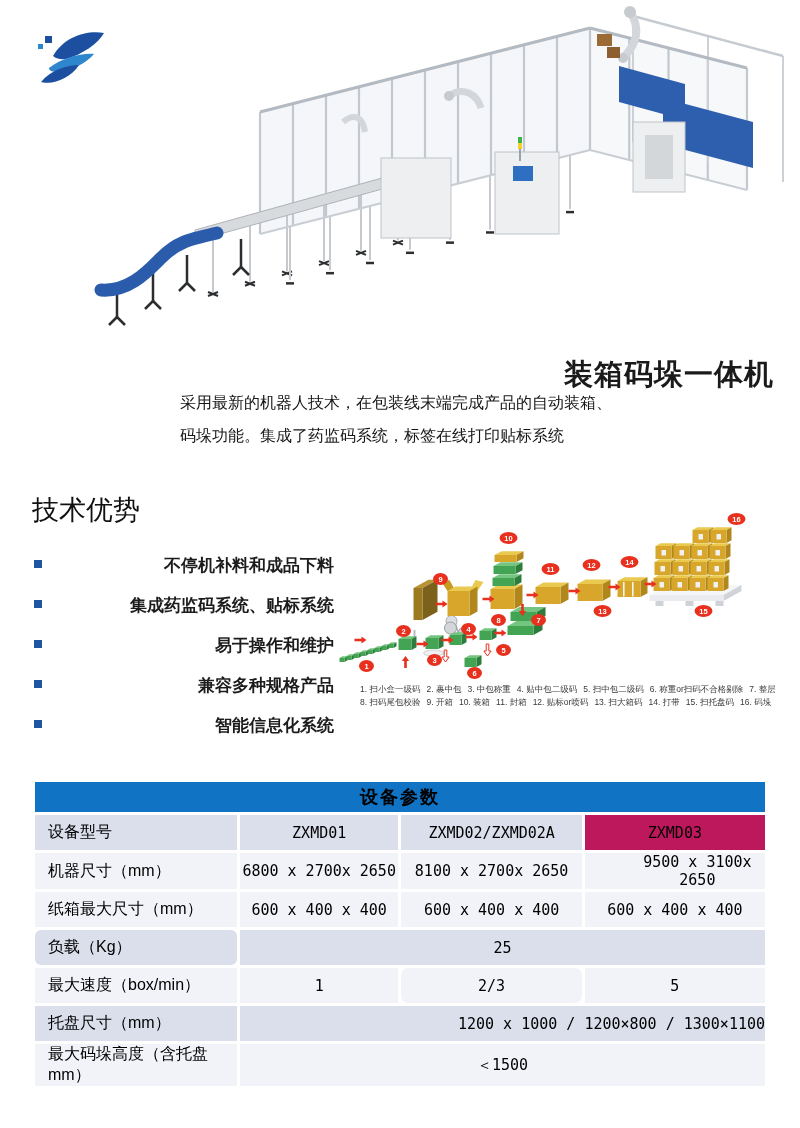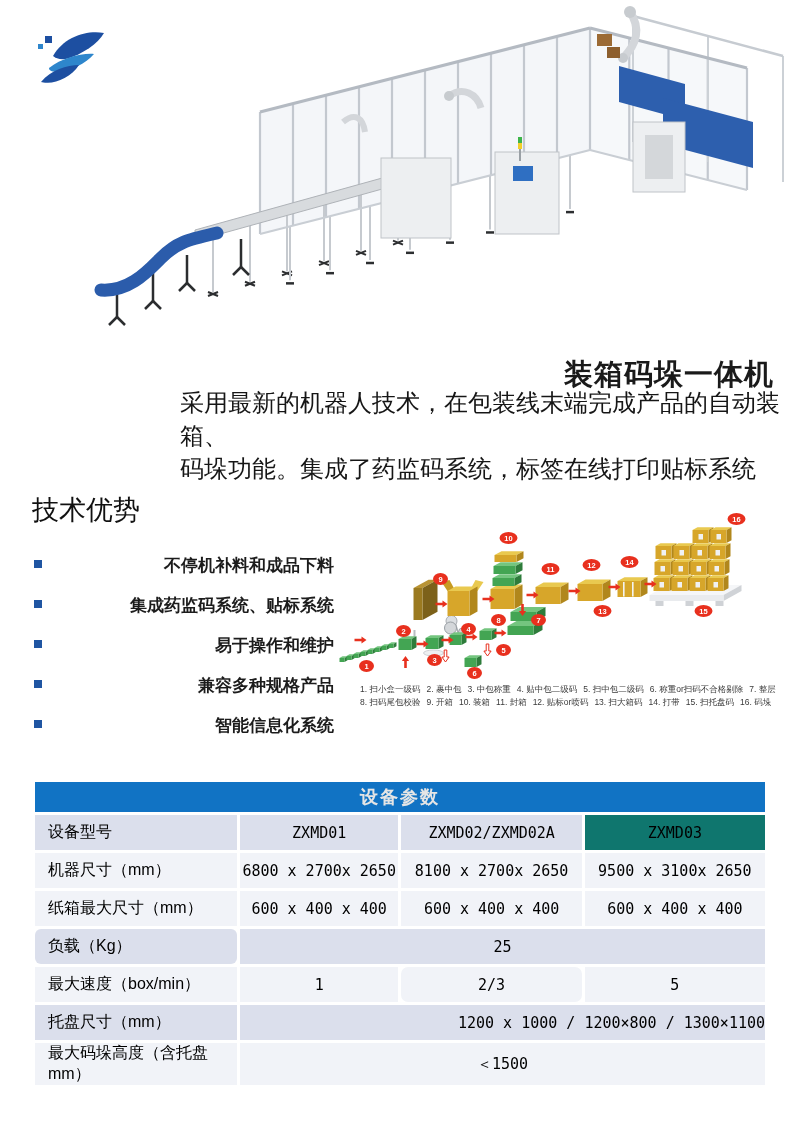--- a/index.html
+++ b/index.html
@@ -1,33 +1,33 @@
 <!DOCTYPE html>
 <html><head>
 <meta charset="utf-8">
 <style>
   html,body{margin:0;padding:0;background:#fff;}
   .page{position:relative;width:800px;height:1128px;margin:0 auto;background:#fff;overflow:hidden;
         color:#1a1a1a;font-family:"Liberation Sans","DejaVu Sans",sans-serif;}
   .logo{position:absolute;left:34px;top:24px;width:82px;height:64px;}
   .machine{position:absolute;left:45px;top:0;width:745px;height:335px;}
   .title{position:absolute;top:336px;right:26px;font-size:29px;font-weight:700;letter-spacing:1px;}
-  .desc{position:absolute;left:180px;top:386px;width:608px;font-size:24px;line-height:33px;color:#161616;}
+  .desc{position:absolute;left:180px;top:386px;width:608px;font-size:16px;line-height:33px;color:#161616;}
   .adv{position:absolute;left:32px;top:492px;width:302px;}
   .adv h2{font-size:27px;font-weight:400;margin:0 0 26px 0;color:#111;}
   .adv ul{list-style:none;margin:0;padding:0;}
   .adv li{display:flex;align-items:flex-start;margin-bottom:17px;font-size:17px;font-weight:600;color:#1c1c1c;justify-content:space-between;}
   .bullet-sq{width:8px;height:8px;margin:6px 13px 0 2px;flex:none;}
   .diagram{position:absolute;left:336px;top:492px;width:456px;}
   .flow{width:448px;height:190px;display:block;}
   .captions{margin:1px 0 0 24px;font-size:8.5px;line-height:12px;color:#3a3a3a;white-space:nowrap;}
   .captions span{margin-right:6px;}
   .spec{position:absolute;left:32px;top:779px;width:736px;border-collapse:separate;border-spacing:3px;table-layout:fixed;}
   .spec td{padding:0;vertical-align:middle;}
-  .spec .hd{height:30px;color:#e5e5e5;font-size:18px;font-weight:700;text-align:center;letter-spacing:2px;}
+  .spec .hd{height:30px;color:#000000;font-size:18px;font-weight:700;text-align:center;letter-spacing:2px;}
   .spec .lbl{height:35px;font-size:16px;padding-left:13px;color:#000;}
   .spec .val{height:35px;text-align:center;font-size:15px;color:#000;font-family:"DejaVu Sans Mono","Liberation Mono",monospace;margin-top:28px;}
 </style>
 </head>
 <body>
 
 <div class="page">
 
   <svg class="logo" viewBox="0 0 82 64" aria-hidden="true">
     <rect x="4" y="20" width="5" height="5" fill="#2e86cc"></rect>
@@ -384,27 +384,27 @@
         <col style="width:25%">
       </colgroup>
     <tbody>
       <tr>
         <td class="hd" colspan="4" style="background: rgb(17, 115, 196);">设备参数</td>
       </tr>
     <tr>
           <td class="lbl" style="background: rgb(219, 223, 236);">设备型号</td>
           <td class="val" style="background: rgb(219, 223, 236);">ZXMD01</td>
           <td class="val" style="background: rgb(219, 223, 236);">ZXMD02/ZXMD02A</td>
-          <td class="val" style="background: #0f766e;">ZXMD03</td>
+          <td class="val" style="background: #be185d;">ZXMD03</td>
         </tr>
         <tr>
           <td class="lbl" style="background: rgb(241, 243, 248);">机器尺寸（mm）</td>
           <td class="val" style="background: rgb(241, 243, 248);">6800 x 2700x 2650</td>
           <td class="val" style="background: rgb(241, 243, 248);">8100 x 2700x 2650</td>
-          <td class="val" style="background: rgb(241, 243, 248);">9500 x 3100x 2650</td>
+          <td class="val" style="background: rgb(241, 243, 248); padding-left: 45px;">9500 x 3100x 2650</td>
         </tr>
         <tr>
           <td class="lbl" style="background: rgb(241, 243, 248);">纸箱最大尺寸（mm）</td>
           <td class="val" style="background: rgb(241, 243, 248);">600 x 400 x 400</td>
           <td class="val" style="background: rgb(241, 243, 248);">600 x 400 x 400</td>
           <td class="val" style="background: rgb(241, 243, 248);">600 x 400 x 400</td>
         </tr>
         <tr>
           <td class="lbl" style="background: rgb(219, 223, 236); border-radius: 6px;">负载（Kg）</td>
           <td class="val" colspan="3" style="background: rgb(219, 223, 236);">25</td>

